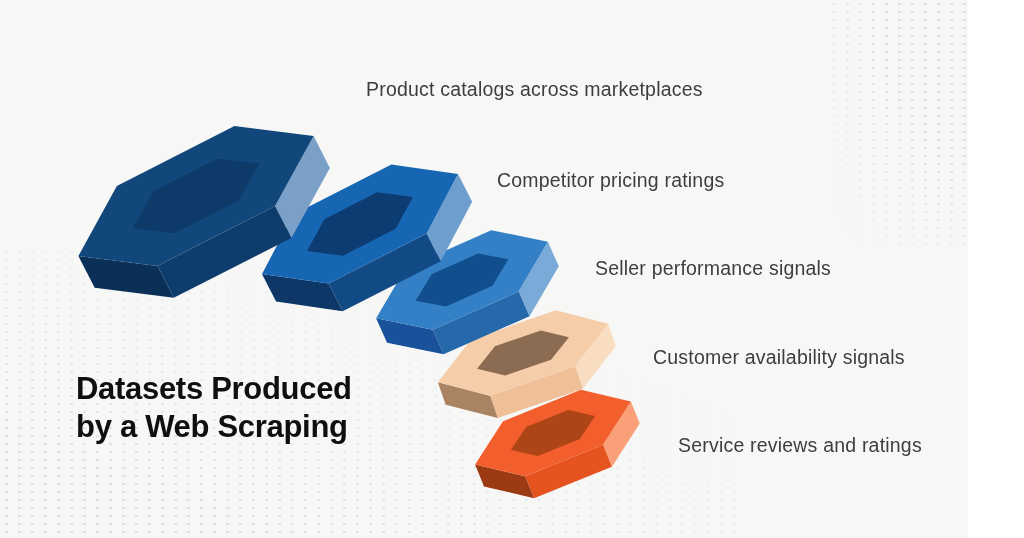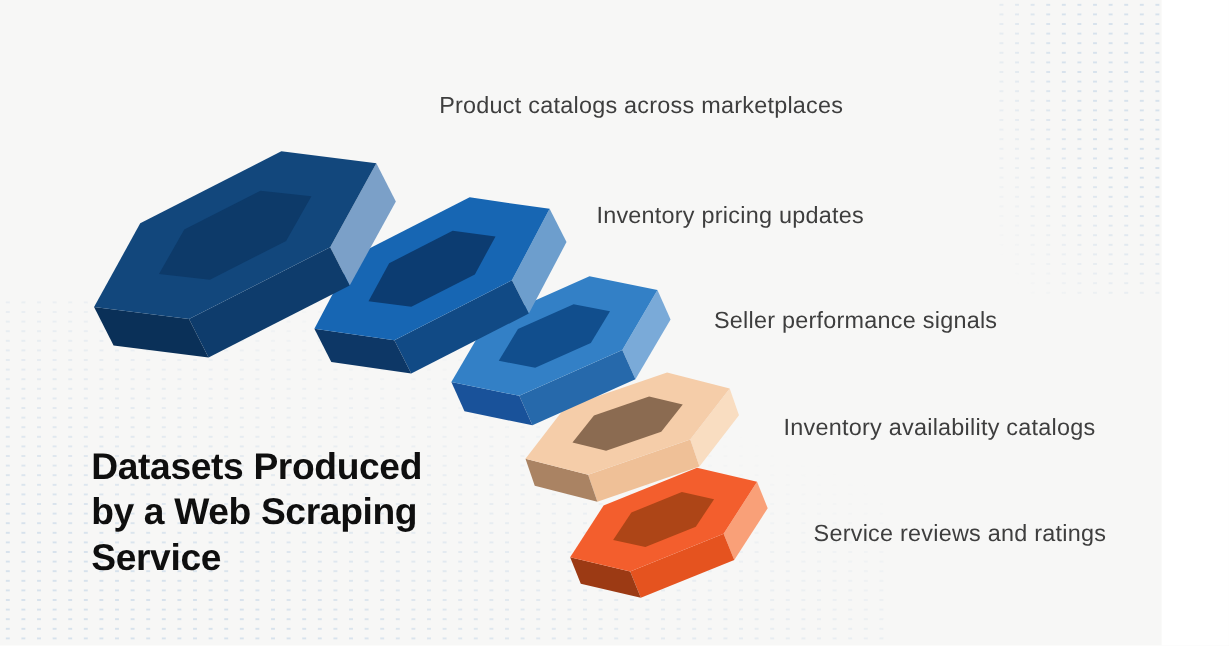--- a/index.html
+++ b/index.html
@@ -118,27 +118,26 @@
       <polygon points="50,40 -50,40 -50,72 50,72" fill="#0e3c6c"></polygon>
       <polygon points="-100,0 -50,40 -50,72 -100,32" fill="#0a3058"></polygon>
       <polygon points="-100,0 -50,-40 50,-40 100,0 50,40 -50,40" fill="#12477c"></polygon>
       <polygon points="-54,0 -27,-21 27,-21 54,0 27,21 -27,21" fill="#0d3a69"></polygon>
       <line x1="-78" y1="21" x2="82" y2="-19" stroke-width="5" stroke="#ffffff"></line>
     </g>
   </svg>
 
   <div class="item-label" style="left: 366px; top: 89px; color: rgb(62, 62, 62);">Product catalogs across marketplaces</div>
 
-  <div class="item-label" style="left: 497px; top: 180px; color: rgb(62, 62, 62);">Inventory pricing updates</div>
+  <div class="item-label" style="left: 497px; top: 180px; color: rgb(62, 62, 62);">Competitor pricing ratings</div>
 
   <div class="item-label" style="left: 595px; top: 268px; color: rgb(62, 62, 62);">Seller performance signals</div>
 
-  <div class="item-label" style="left: 653px; top: 357px; color: rgb(62, 62, 62);">Inventory availability catalogs</div>
+  <div class="item-label" style="left: 653px; top: 357px; color: rgb(62, 62, 62);">Customer availability signals</div>
 
   <div class="item-label" style="left: 678px; top: 445px; color: rgb(62, 62, 62);">Service reviews and ratings</div>
 
   <h1 class="main-title" style="color: rgb(15, 15, 15); margin-top: 12px;">
     <div>Datasets Produced</div>
     <div>by a Web Scraping</div>
-    <div>Service</div>
   </h1>
 
 </div>
 
 </body></html>

